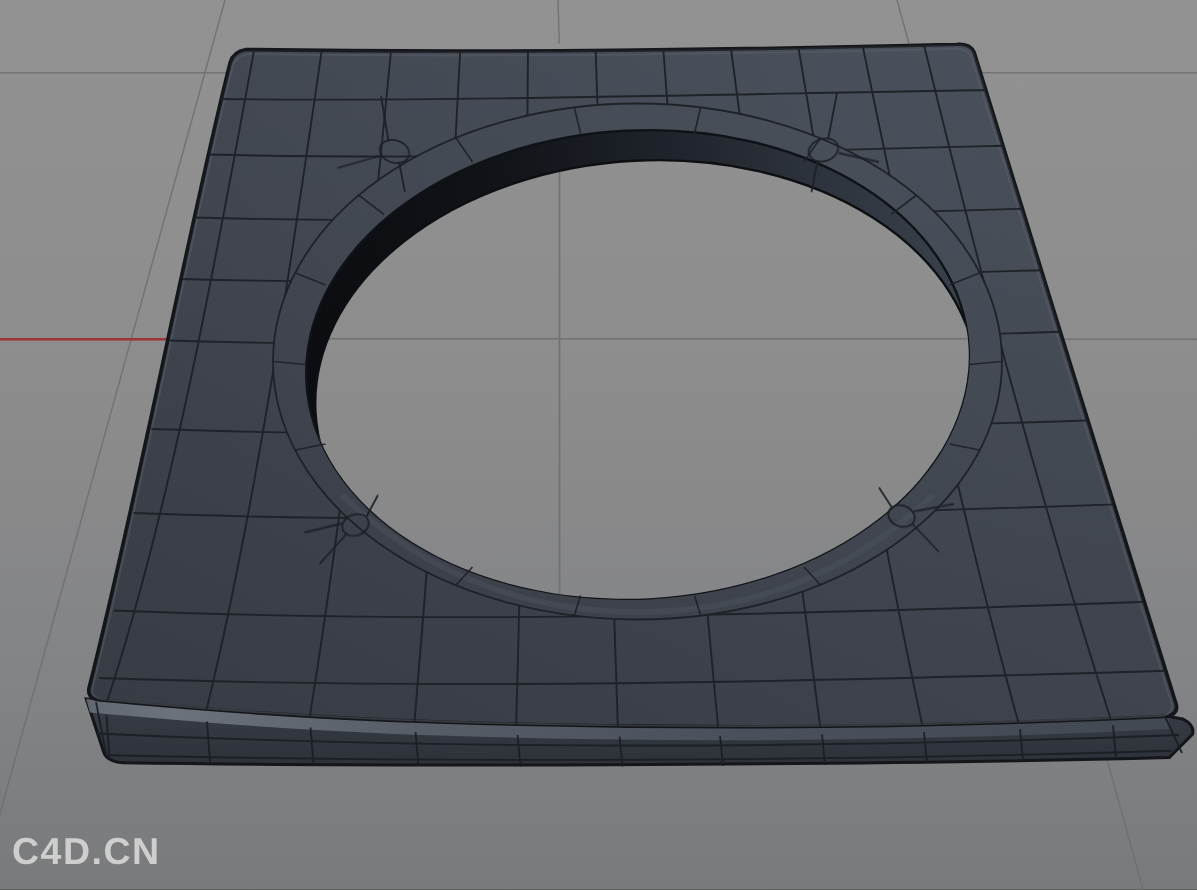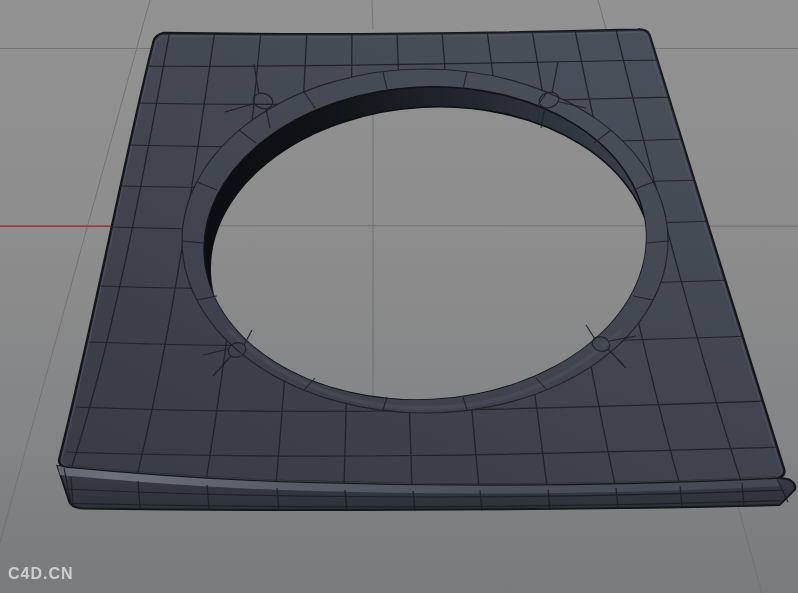--- a/index.html
+++ b/index.html
@@ -7,21 +7,21 @@
     position:relative;
     width:798px;height:593px;
     overflow:hidden;
     font-family:"Liberation Sans", sans-serif;
   }
   #viewport svg{display:block;}
   .watermark{
     position:absolute;
     left:8px;
     bottom:10px;
-    font-size:16px;
+    font-size:25px;
     font-weight:700;
     letter-spacing:1px;
     color:#d6d6d6;
     opacity:.92;
     user-select:none;
   }
 </style>
 </head>
 <body>
 

